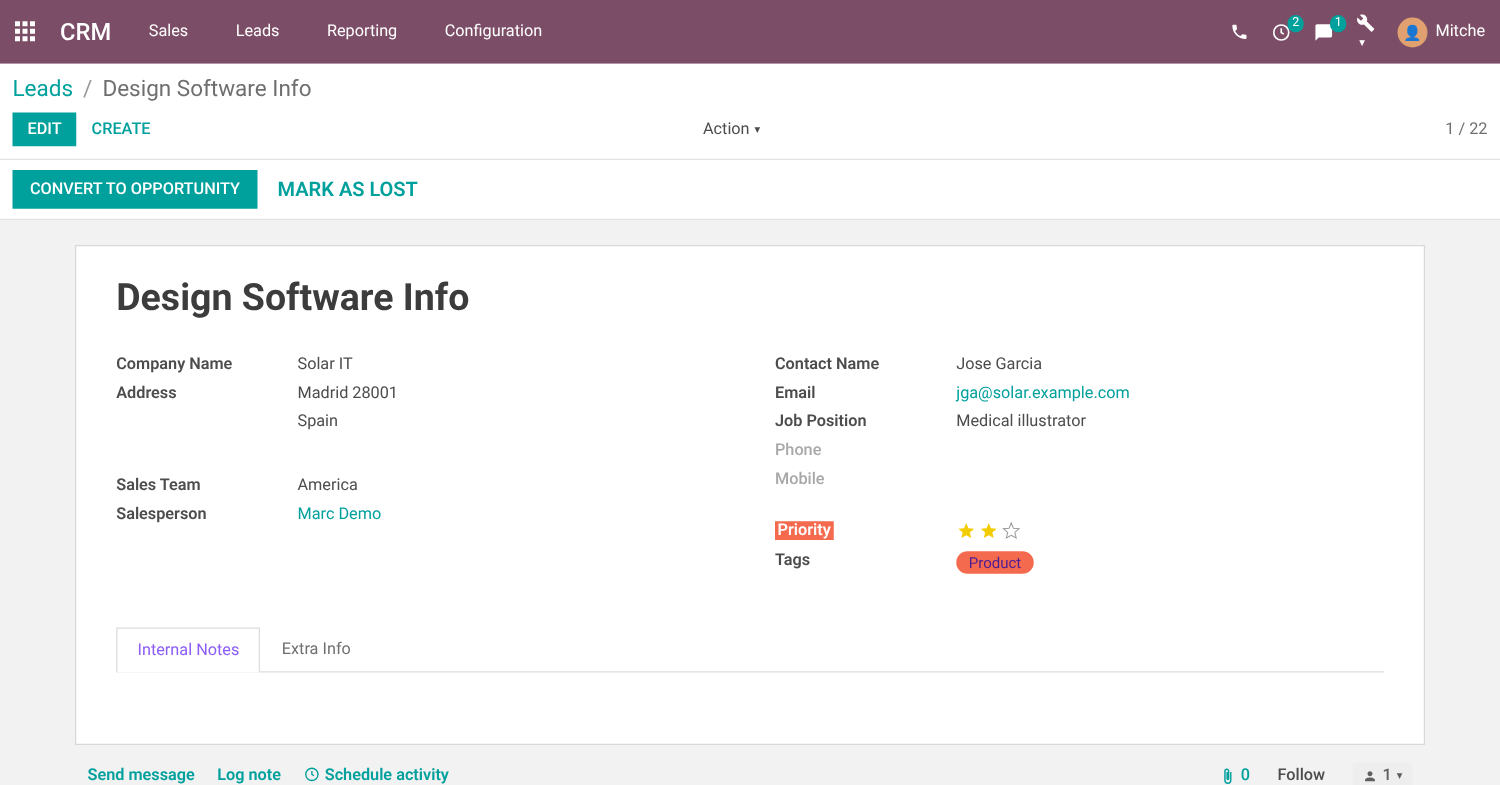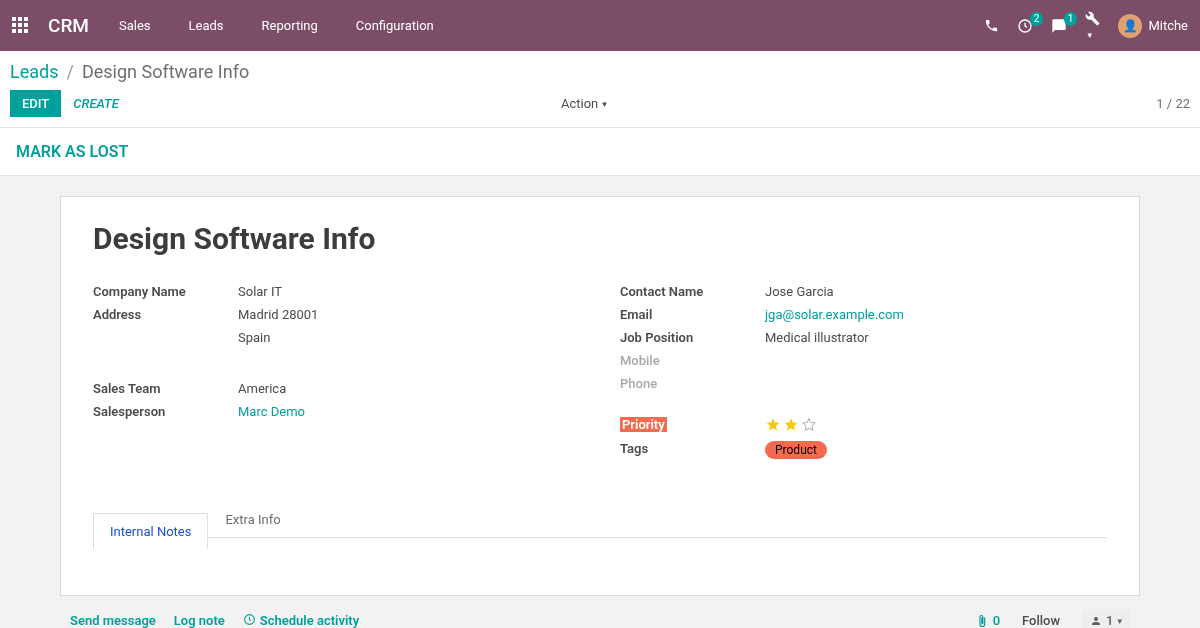--- a/index.html
+++ b/index.html
@@ -17,48 +17,48 @@
 .avatar { width: 24px; height: 24px; border-radius: 50%; background: #e0a070; display: inline-flex; align-items:center; justify-content:center; font-size:12px; }
 .user-area { display:flex; align-items:center; gap:6px; cursor:pointer; }
 
 .bc-bar { background: #fff; border-bottom: 1px solid #e2e2e2; }
 .breadcrumbs { display: flex; align-items: center; gap: 8px; padding: 10px 10px 4px 10px; font-size: 18px; }
 .bc-link { color: #00a09d; cursor: pointer; }
 .bc-sep { color: #999; }
 .bc-current { color: #6f6f6f; }
 .cp-row { display: flex; align-items: center; padding: 4px 10px 10px 10px; }
 .btn-primary { background: #00a09d; color:#fff; border:none; padding: 6px 12px; font-weight:500; cursor:pointer; font-size:13px; }
-.btn-link { color:#00a09d; background:none; border:none; padding:6px 12px; font-weight:500; cursor:pointer; font-size:13px;font-style:italic; }
+.btn-link { color:#00a09d; background:none; border:none; padding:6px 12px; font-weight:500; cursor:pointer; font-size:13px; }
 .action-dd { margin-left: 430px; color:#4c4c4c; cursor:pointer; display:flex; align-items:center; gap:4px; }
 .pager { margin-left:auto; color:#6f6f6f; font-size:13px; }
 
 .status-bar { background:#fff; border-bottom:1px solid #e2e2e2; padding: 8px 10px; display:flex; gap:10px; }
 .btn-primary.wide { padding: 6px 14px; }
 .mark-lost { color:#00a09d; font-weight:600; cursor:pointer; padding:6px 6px; font-size:16px; }
 
 .sheet-wrap { padding: 20px 60px 0 60px; }
 .sheet { background:#fff; border:1px solid #d8d8d8; padding: 24px 32px 50px 32px; min-height: 400px; }
 .record-title { font-size: 30px; color:#3c3c3c; margin-bottom: 28px; }
 .cols { display:flex; gap: 40px; }
 .col { flex:1; }
 .field-row { display:flex; margin-bottom: 8px; font-size: 13px; }
 .field-label { width: 145px; color:#4c4c4c; font-weight:600; }
 .field-label.muted { color:#a8a8a8; font-weight:500; }
 .field-value { color:#4c4c4c; }
 .field-value.link { color:#00a09d; cursor:pointer; }
 .hl { background:#f46a4e; color:#fff; padding:0 2px; }
-.tag-badge { background:#f46a4e; color:#000000; padding:2px 10px; border-radius:10px; font-size:12px; display:inline-block; }
+.tag-badge { background:#f46a4e; color:#4c1d95; padding:2px 10px; border-radius:10px; font-size:12px; display:inline-block; }
 .stars { display:flex; gap:2px; }
 .star { width:16px; height:16px; cursor:pointer; }
 .star.full svg { fill:#f3cc00; }
 .star.empty svg { fill:none; stroke:#999; stroke-width:1.2; }
 
 .tabs { display:flex; margin-top: 34px; border-bottom:1px solid #ddd; }
 .tab { padding:10px 16px; border:1px solid transparent; border-bottom:none; cursor:pointer; color:#6f6f6f; }
-.tab.active { border-color:#ddd; background:#fff; position:relative; top:12px; color:#1d4ed8; }
+.tab.active { border-color:#ddd; background:#fff; position:relative; top:1px; color:#8b5cf6; }
 
 .chatter { display:flex; align-items:center; gap:18px; padding: 14px 70px; color:#00a09d; font-weight:600; font-size:13px; }
 .chatter .right { margin-left:auto; display:flex; align-items:center; gap:22px; color:#6f6f6f; font-weight:500; }
 .sched { display:flex; align-items:flex-start; gap:4px; cursor:pointer; }
 .att { display:flex; align-items:center; gap:4px; }
 .followers { display:flex; align-items:center; gap:4px; background:#eee; padding:3px 8px; border-radius:2px; color:#5f5f5f;}
 svg { display:block; }
 </style>
 </head>
 <body>
@@ -125,20 +125,21 @@
     <button class="btn-link">CREATE</button>
     <div class="action-dd">
       <span>Action</span>
       <span style="font-size:9px;">▾</span>
     </div>
     <div class="pager">1 / 22</div>
   </div>
 </div>
 
 <div class="status-bar">
+  <button class="btn-primary wide">CONVERT TO OPPORTUNITY</button>
   <span class="mark-lost">MARK AS LOST</span>
 </div>
 
 <div class="sheet-wrap">
   <div class="sheet">
     <h1 class="record-title">Design Software Info</h1>
     <div class="cols">
       <div class="col">
         <div class="field-row">
           <div class="field-label">Company Name</div>
@@ -169,25 +170,25 @@
         </div>
         <div class="field-row">
           <div class="field-label">Email</div>
           <div class="field-value link">jga@solar.example.com</div>
         </div>
         <div class="field-row">
           <div class="field-label">Job Position</div>
           <div class="field-value">Medical illustrator</div>
         </div>
         <div class="field-row">
+          <div class="field-label muted">Phone</div>
+          <div class="field-value"></div>
+        </div>
+        <div class="field-row">
           <div class="field-label muted">Mobile</div>
-          <div class="field-value"></div>
-        </div>
-        <div class="field-row">
-          <div class="field-label muted">Phone</div>
           <div class="field-value"></div>
         </div>
         <div style="height:18px;"></div>
         <div class="field-row">
           <div class="field-label"><span class="hl">Priority</span></div>
           <div class="field-value">
             <div class="stars">
               <span class="star full">
                   <svg viewBox="0 0 24 24">
                     <path d="M12 2l2.6 6.3 6.8.6-5.1 4.5 1.6 6.6L12 16.8 6.1 20l1.6-6.6L2.6 8.9l6.8-.6z"></path>

